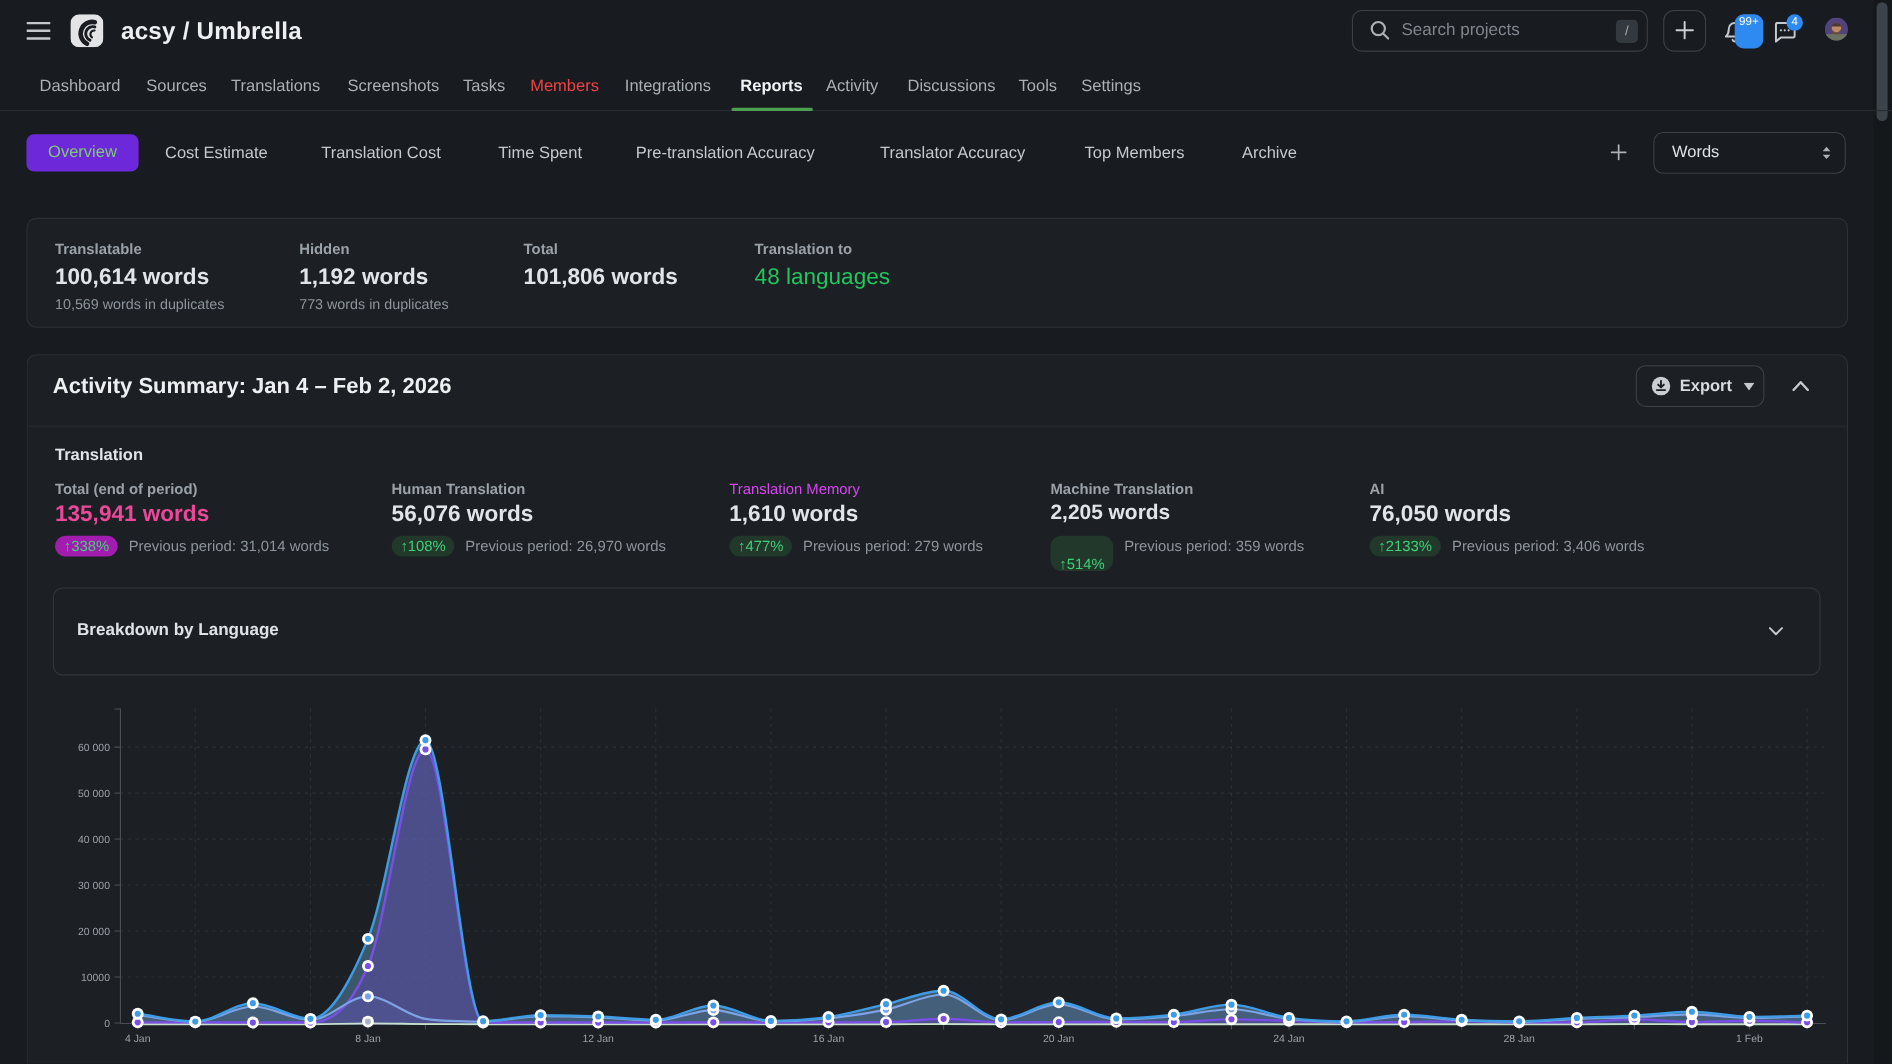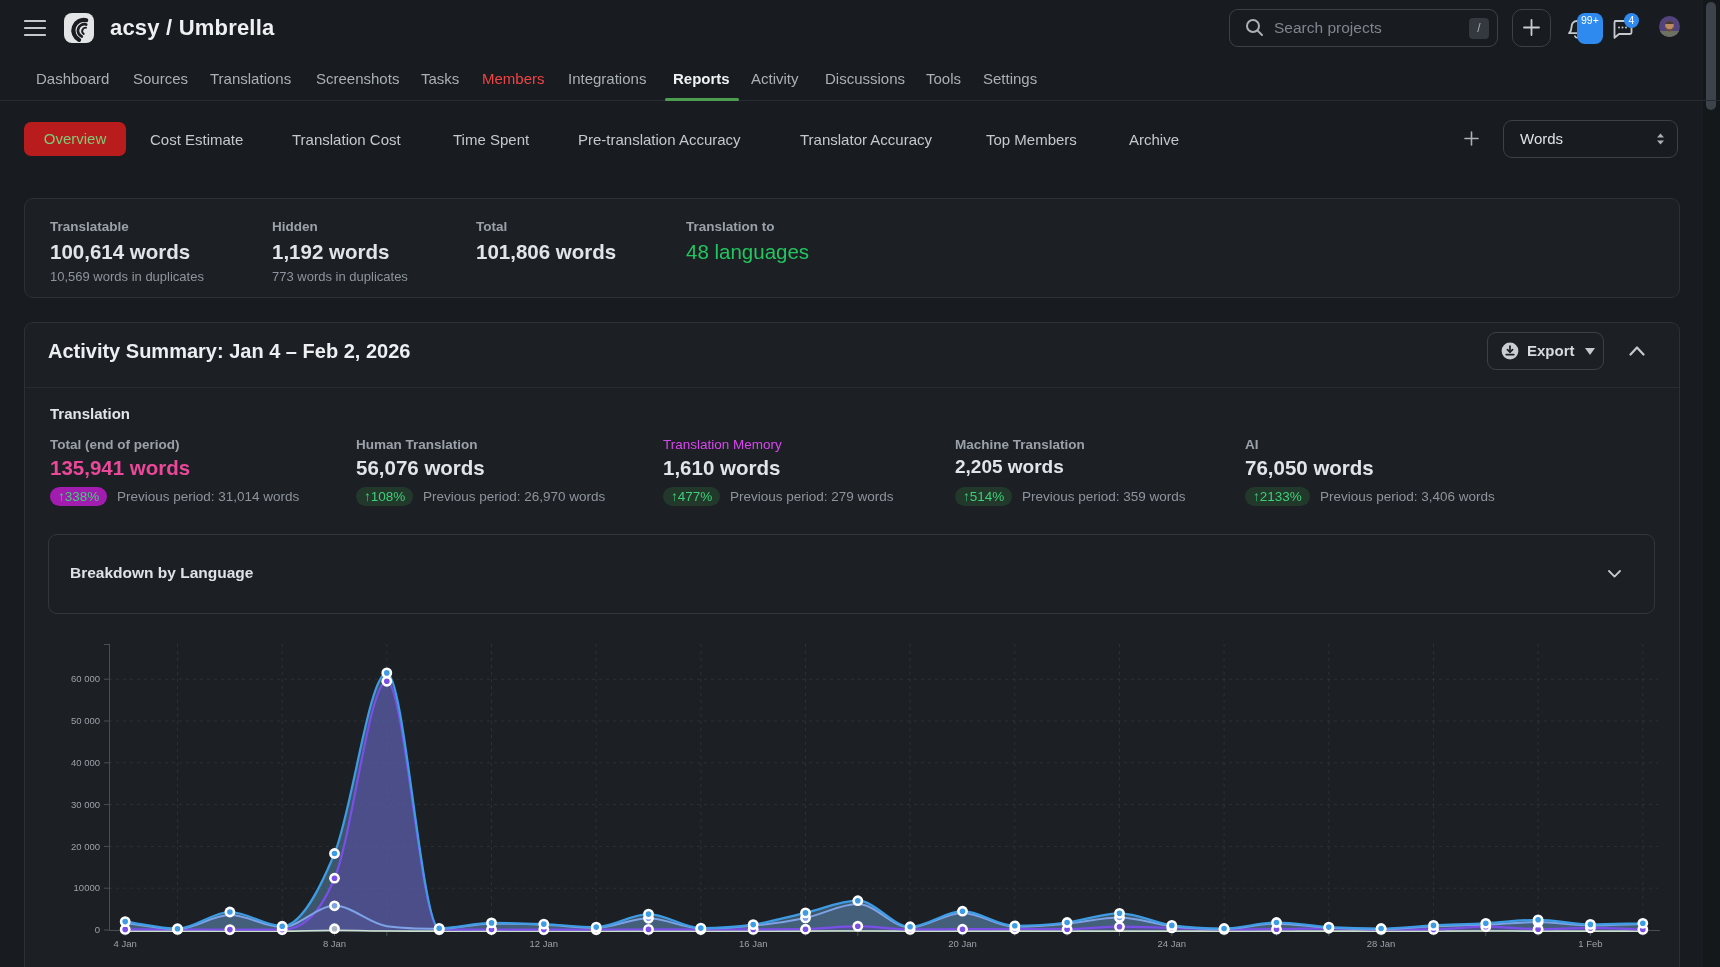--- a/index.html
+++ b/index.html
@@ -84,21 +84,21 @@
 <div class="abs" style="top:70px;font-size:15px;color:#a9b0b6;left:421px">Tasks</div>
 <div class="abs" style="top:70px;font-size:15px;color:#ef4444;left:482px">Members</div>
 <div class="abs" style="top:70px;font-size:15px;color:#a9b0b6;left:568px">Integrations</div>
 <div class="abs" style="top:70px;font-size:15px;color:#f0f2f4;font-weight:bold;left:673px">Reports</div>
 <div class="abs" style="left:665px;top:98px;width:74px;height:3px;background:#4e9e52;border-radius:2px"></div>
 <div class="abs" style="top:70px;font-size:15px;color:#a9b0b6;left:751px">Activity</div>
 <div class="abs" style="top:70px;font-size:15px;color:#a9b0b6;left:825px">Discussions</div>
 <div class="abs" style="top:70px;font-size:15px;color:#a9b0b6;left:926px">Tools</div>
 <div class="abs" style="top:70px;font-size:15px;color:#a9b0b6;left:983px">Settings</div>
 
-<div class="abs" style="left:24px;top:122px;width:102px;height:34px;background:#b91c1c;border-radius:7px;color:#7ecb77;font-size:15px;text-align:center;line-height:34px">Overview</div>
+<div class="abs" style="left:24px;top:122px;width:102px;height:34px;background:#6d28d9;border-radius:7px;color:#7ecb77;font-size:15px;text-align:center;line-height:34px">Overview</div>
 <div class="abs" style="top:131px;font-size:15px;color:#c3c9ce;left:150px">Cost Estimate</div>
 <div class="abs" style="top:131px;font-size:15px;color:#c3c9ce;left:292px">Translation Cost</div>
 <div class="abs" style="top:131px;font-size:15px;color:#c3c9ce;left:453px">Time Spent</div>
 <div class="abs" style="top:131px;font-size:15px;color:#c3c9ce;left:578px">Pre-translation Accuracy</div>
 <div class="abs" style="top:131px;font-size:15px;color:#c3c9ce;left:800px">Translator Accuracy</div>
 <div class="abs" style="top:131px;font-size:15px;color:#c3c9ce;left:986px">Top Members</div>
 <div class="abs" style="top:131px;font-size:15px;color:#c3c9ce;left:1129px">Archive</div>
 <svg class="abs" style="left:1464px;top:131px" width="15" height="15" viewBox="0 0 15 15">
   <g stroke="#aab1b7" stroke-width="1.6" stroke-linecap="round">
       <line x1="7.5" y1="1" x2="7.5" y2="14"></line>
@@ -153,21 +153,21 @@
 <div class="abs" style="left:356px;top:437px;font-size:13.5px;font-weight:bold;color:#9aa1a8">Human Translation</div>
 <div class="abs" style="left:356px;top:456px;font-size:20.5px;font-weight:bold;color:#e2e5e8">56,076 words</div>
 <div class="abs" style="left:356px;top:487px;height:19px;background:#21382b;border-radius:10px;color:#3fcf78;font-size:13.5px;line-height:19px;padding:0 8px">↑108%</div>
 <div class="abs" style="left:423px;top:489px;font-size:13.5px;color:#8d949b">Previous period: 26,970 words</div>
 <div class="abs" style="left:663px;top:437px;font-size:13.5px;font-weight:normal;color:#d946ef">Translation Memory</div>
 <div class="abs" style="left:663px;top:456px;font-size:20.5px;font-weight:bold;color:#e2e5e8">1,610 words</div>
 <div class="abs" style="left:663px;top:487px;height:19px;background:#21382b;border-radius:10px;color:#3fcf78;font-size:13.5px;line-height:19px;padding:0 8px">↑477%</div>
 <div class="abs" style="left:730px;top:489px;font-size:13.5px;color:#8d949b">Previous period: 279 words</div>
 <div class="abs" style="left:955px;top:437px;font-size:13.5px;font-weight:bold;color:#9aa1a8">Machine Translation</div>
 <div class="abs" style="left:955px;top:456px;font-size:19px;font-weight:bold;color:#e2e5e8">2,205 words</div>
-<div class="abs" style="left:955px;top:487px;height:19px;background:#21382b;border-radius:10px;color:#3fcf78;font-size:13.5px;line-height:19px;padding:0 8px">↑514%</div>
+<div class="abs" style="left:955px;top:487px;height:19px;background:#21382b;border-radius:10px;color:#3fcf78;font-size:13.5px;line-height:19px;padding:16px 8px">↑514%</div>
 <div class="abs" style="left:1022px;top:489px;font-size:13.5px;color:#8d949b">Previous period: 359 words</div>
 <div class="abs" style="left:1245px;top:437px;font-size:13.5px;font-weight:bold;color:#9aa1a8">AI</div>
 <div class="abs" style="left:1245px;top:456px;font-size:20.5px;font-weight:bold;color:#e2e5e8">76,050 words</div>
 <div class="abs" style="left:1245px;top:487px;height:19px;background:#21382b;border-radius:10px;color:#3fcf78;font-size:13.5px;line-height:19px;padding:0 8px">↑2133%</div>
 <div class="abs" style="left:1320px;top:489px;font-size:13.5px;color:#8d949b">Previous period: 3,406 words</div>
 
 <div class="abs" style="left:48px;top:534px;width:1607px;height:80px;border:1px solid #31373d;border-radius:9px"></div>
 <div class="abs" style="left:70px;top:564px;font-size:15.5px;font-weight:bold;color:#dfe3e6">Breakdown by Language</div>
 <svg class="abs" style="left:1608px;top:570px" width="13" height="8" viewBox="0 0 13 8">
     <path d="M1 1 L6.5 6.6 L12 1" fill="none" stroke="#c3c9ce" stroke-width="1.8" stroke-linecap="round" stroke-linejoin="round"></path>

